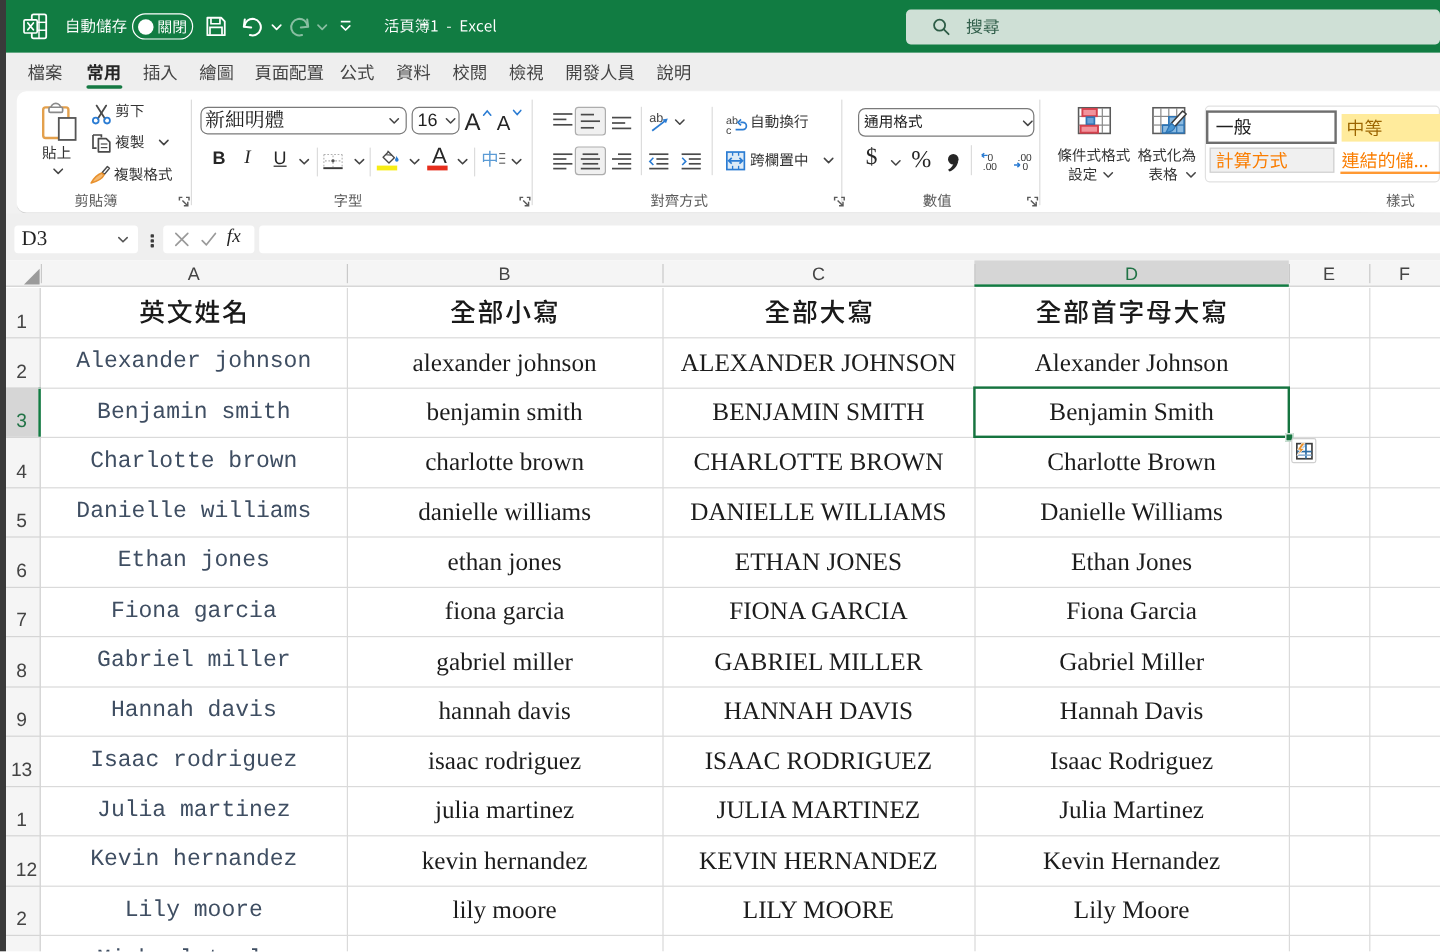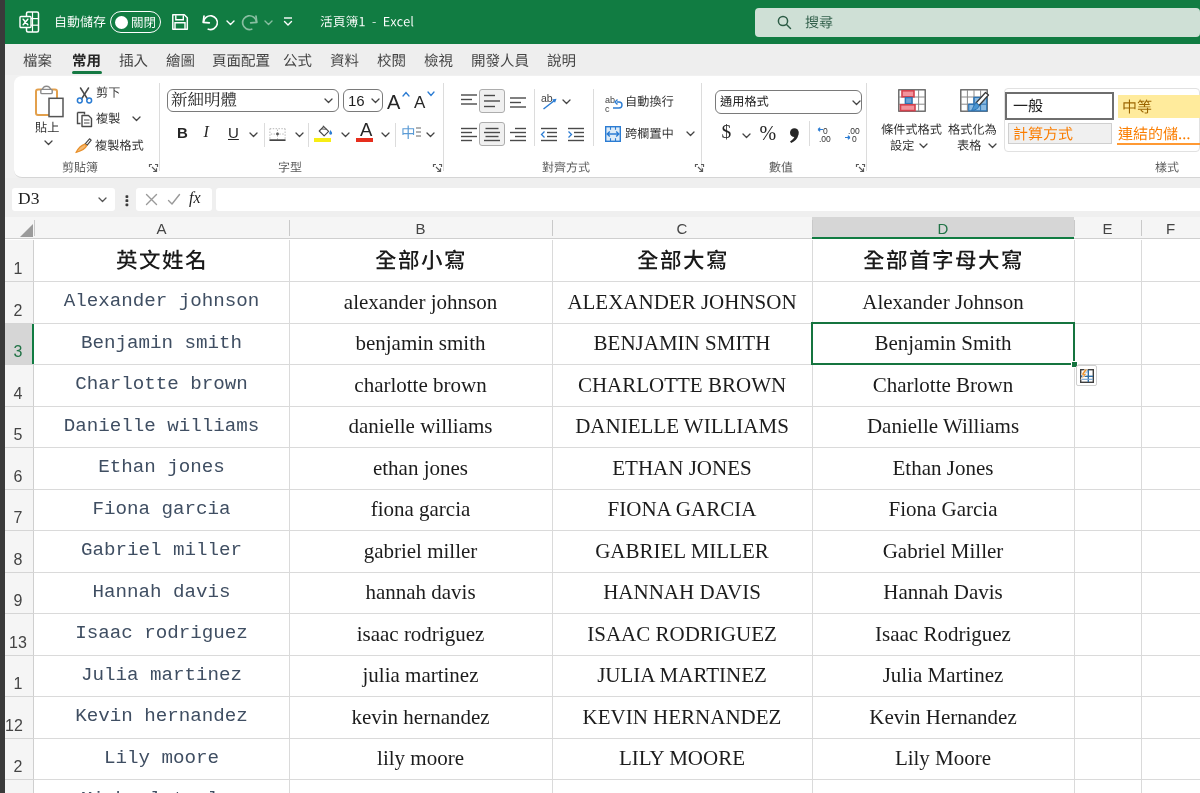--- a/index.html
+++ b/index.html
@@ -630,21 +630,21 @@
 <div class="p" style="left:0px;top:302.5px;font-family:'Liberation Sans',sans-serif;font-size:16px;color:#444444;font-weight:400;left:5px;width:26px;text-align:center">2</div>
 <div class="p" style="left:0px;top:344.0px;font-family:'Liberation Sans',sans-serif;font-size:16px;color:#217346;font-weight:400;left:5px;width:26px;text-align:center">3</div>
 <div class="p" style="left:0px;top:385.5px;font-family:'Liberation Sans',sans-serif;font-size:16px;color:#444444;font-weight:400;left:5px;width:26px;text-align:center">4</div>
 <div class="p" style="left:0px;top:427.0px;font-family:'Liberation Sans',sans-serif;font-size:16px;color:#444444;font-weight:400;left:5px;width:26px;text-align:center">5</div>
 <div class="p" style="left:0px;top:468.5px;font-family:'Liberation Sans',sans-serif;font-size:16px;color:#444444;font-weight:400;left:5px;width:26px;text-align:center">6</div>
 <div class="p" style="left:0px;top:510.0px;font-family:'Liberation Sans',sans-serif;font-size:16px;color:#444444;font-weight:400;left:5px;width:26px;text-align:center">7</div>
 <div class="p" style="left:0px;top:551.5px;font-family:'Liberation Sans',sans-serif;font-size:16px;color:#444444;font-weight:400;left:5px;width:26px;text-align:center">8</div>
 <div class="p" style="left:0px;top:593.0px;font-family:'Liberation Sans',sans-serif;font-size:16px;color:#444444;font-weight:400;left:5px;width:26px;text-align:center">9</div>
 <div class="p" style="left:0px;top:634.5px;font-family:'Liberation Sans',sans-serif;font-size:16px;color:#444444;font-weight:400;left:5px;width:26px;text-align:center">13</div>
 <div class="p" style="left:0px;top:676.0px;font-family:'Liberation Sans',sans-serif;font-size:16px;color:#444444;font-weight:400;left:5px;width:26px;text-align:center">1</div>
-<div class="p" style="left:0px;top:717.5px;font-family:'Liberation Sans',sans-serif;font-size:16px;color:#444444;font-weight:400;left:5px;width:26px;text-align:left">12</div>
+<div class="p" style="left:0px;top:717.5px;font-family:'Liberation Sans',sans-serif;font-size:16px;color:#444444;font-weight:400;left:5px;width:26px;text-align:right">12</div>
 <div class="p" style="left:0px;top:759.0px;font-family:'Liberation Sans',sans-serif;font-size:16px;color:#444444;font-weight:400;left:5px;width:26px;text-align:center">2</div>
 
 <div class="p" style="left:5px;top:281.0px;width:29px;height:1px;background:#d5d5d5"></div>
 <div class="p" style="left:5px;top:322.5px;width:29px;height:1px;background:#d5d5d5"></div>
 <div class="p" style="left:5px;top:364.0px;width:29px;height:1px;background:#d5d5d5"></div>
 <div class="p" style="left:5px;top:405.5px;width:29px;height:1px;background:#d5d5d5"></div>
 <div class="p" style="left:5px;top:447.0px;width:29px;height:1px;background:#d5d5d5"></div>
 <div class="p" style="left:5px;top:488.5px;width:29px;height:1px;background:#d5d5d5"></div>
 <div class="p" style="left:5px;top:530.0px;width:29px;height:1px;background:#d5d5d5"></div>
 <div class="p" style="left:5px;top:571.5px;width:29px;height:1px;background:#d5d5d5"></div>

